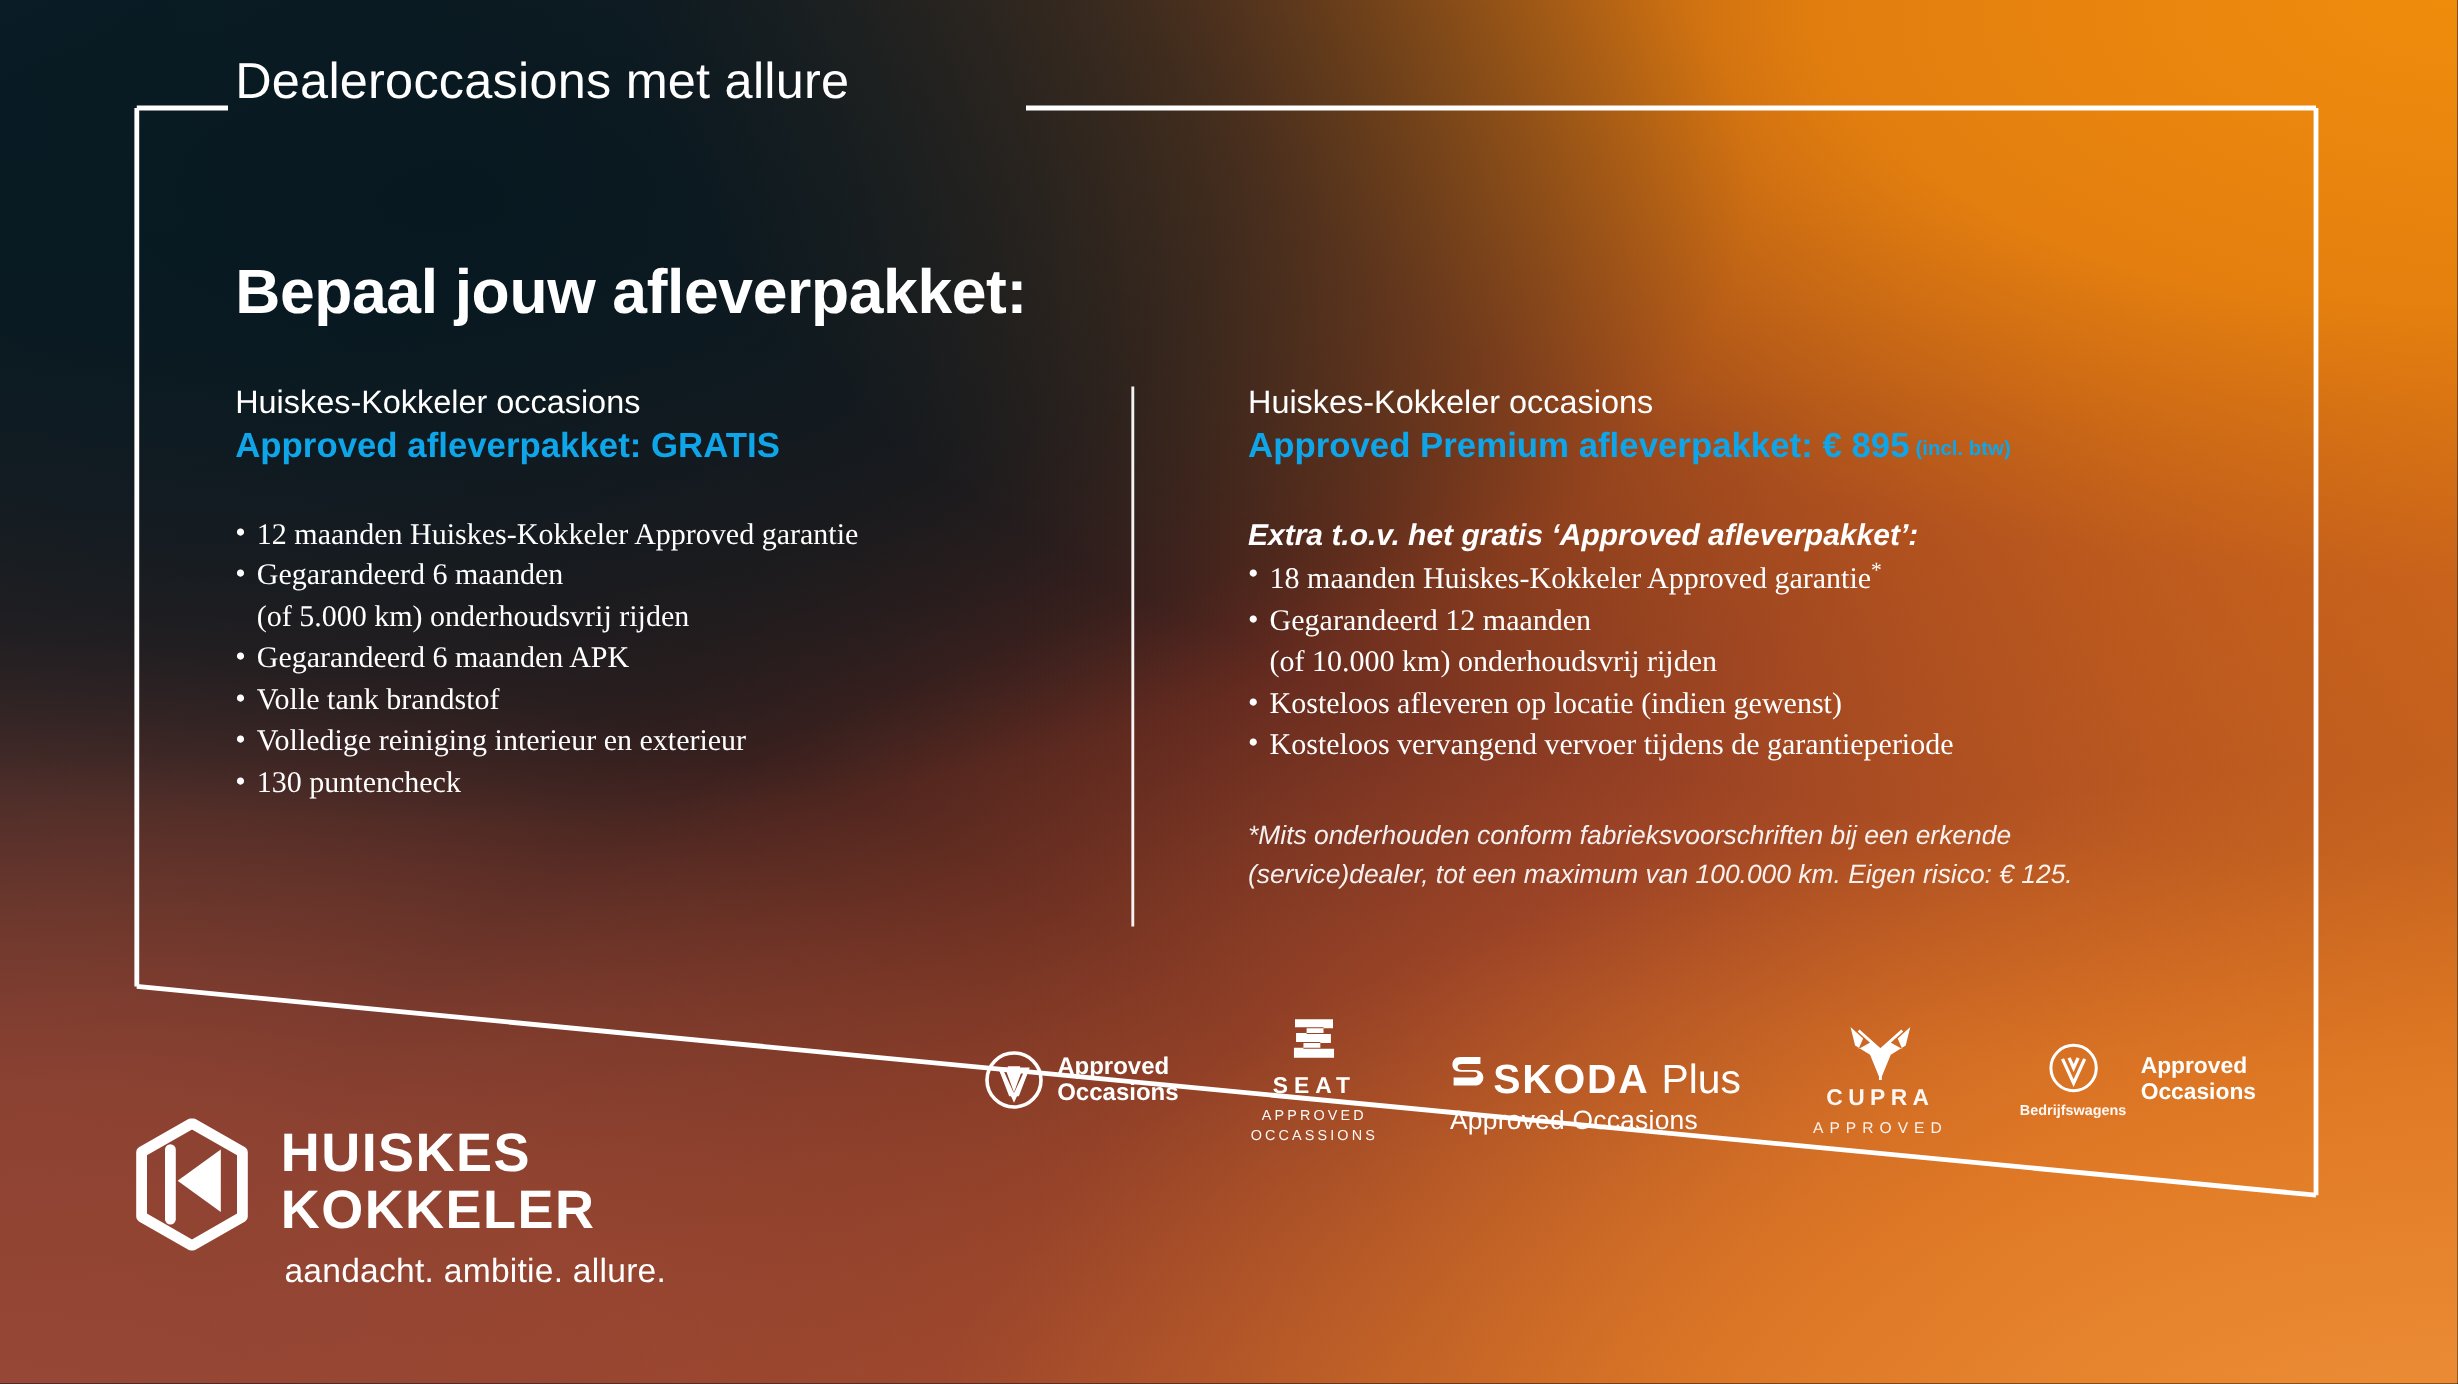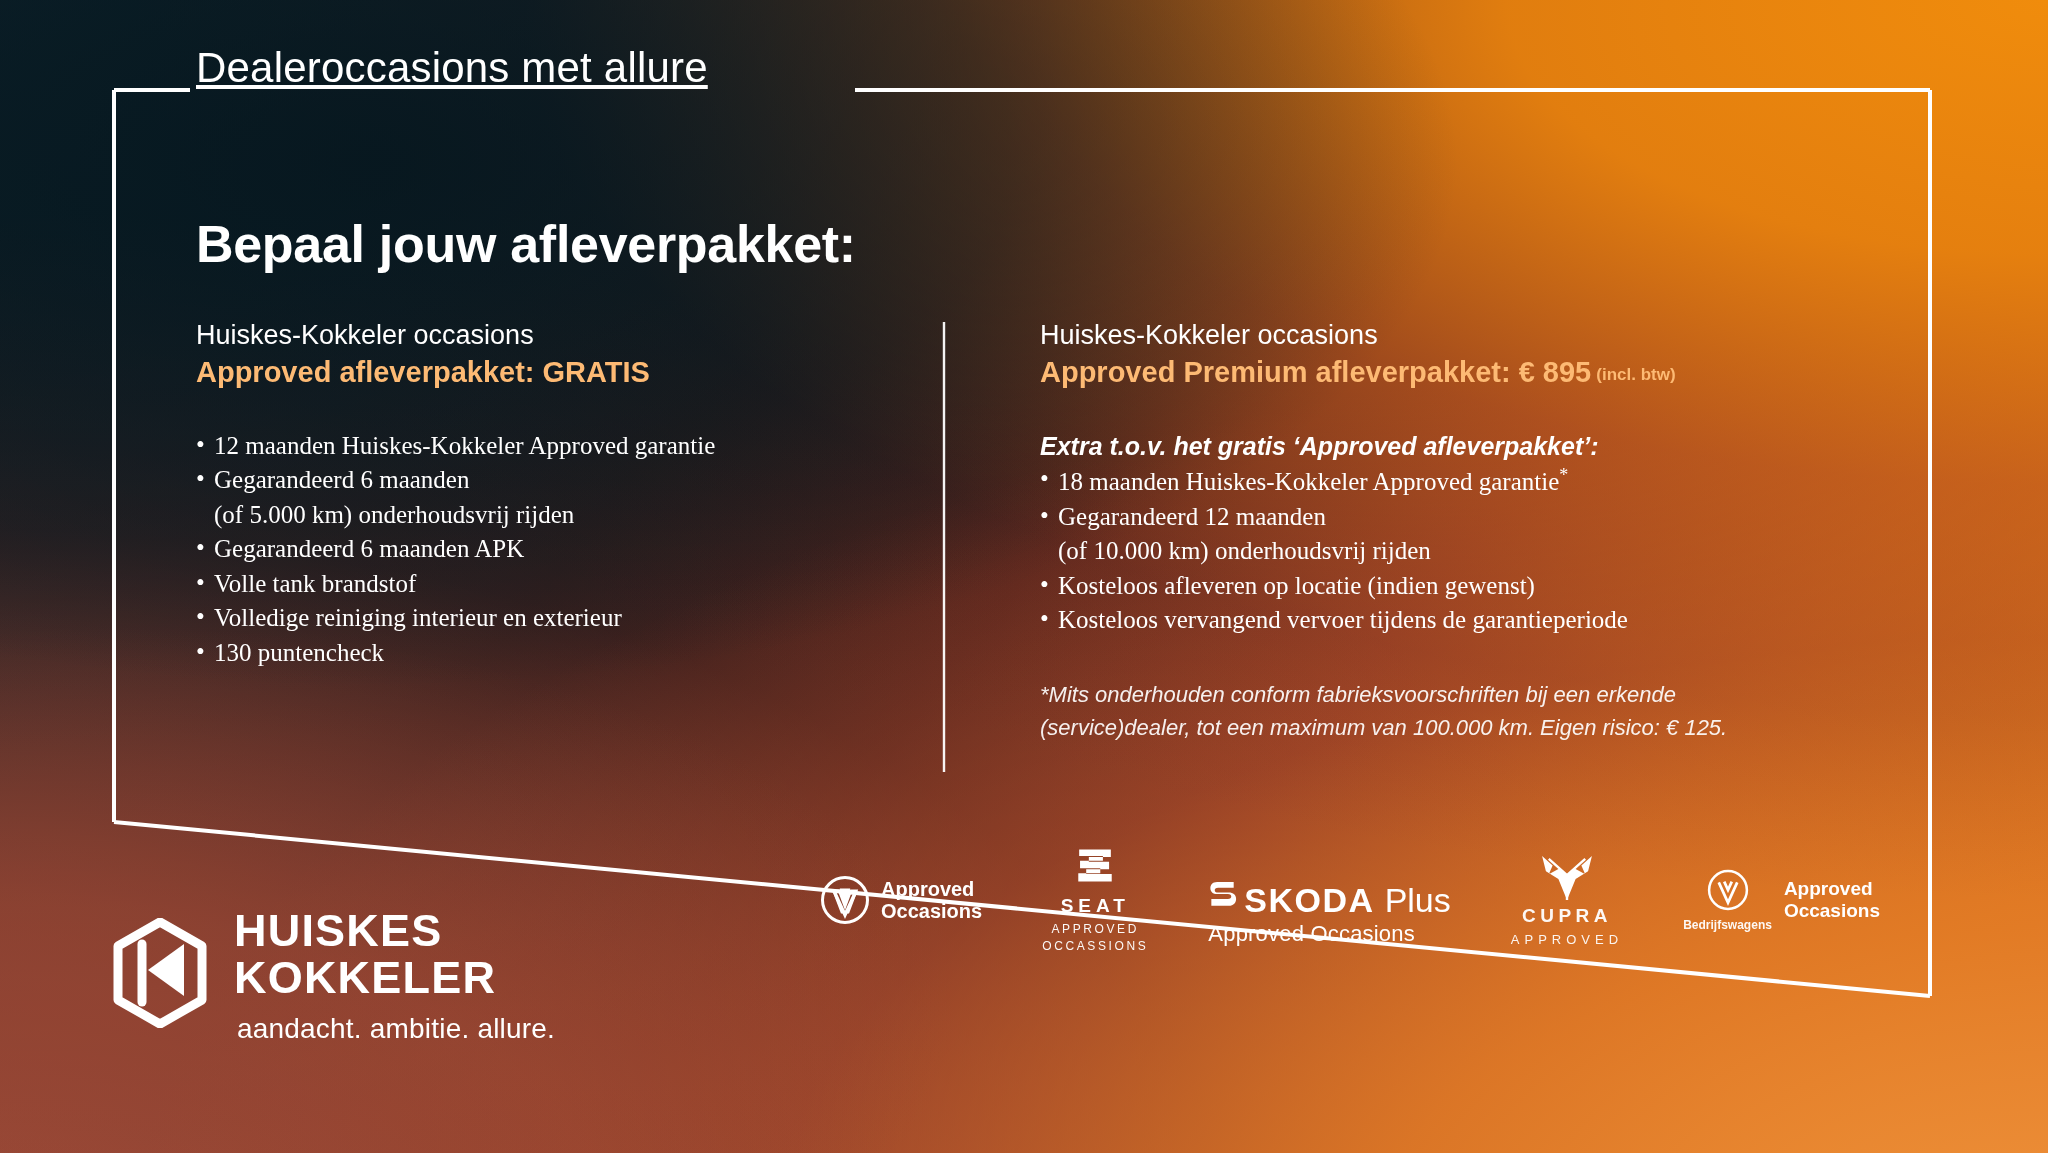--- a/index.html
+++ b/index.html
@@ -27,41 +27,41 @@
       radial-gradient(ellipse 58% 48% at 6% 88%,  rgba(150,68,50,0.55) 0%, rgba(0,0,0,0) 70%);
   }
 
   
   #frame { position:absolute; inset:0; pointer-events:none; }
 
   
   #kicker {
     position:absolute; left:196px; top:44px;
     font-size:42px; font-weight:300; color:#fff;
-    letter-spacing:0.2px; white-space:nowrap;text-decoration:underline;
+    letter-spacing:0.2px; white-space:nowrap;
   }
 
   
   #headline {
     position:absolute; left:196px; top:214px;
     font-size:52px; font-weight:700; color:#fff;
     letter-spacing:-0.3px; white-space:nowrap;
   }
 
   
   .col { position:absolute; top:318px; }
   #col-left  { left:196px;  width:700px; }
   #col-right { left:1040px; width:820px; }
 
   .col-eyebrow {
     font-size:27px; font-weight:300; color:#fff;
     line-height:1.26; white-space:nowrap;
   }
   .col-title {
-    font-size:29px; font-weight:700; color:#fdba74;
+    font-size:29px; font-weight:700; color:#0ea5e9;
     line-height:1.26; margin-top:2px; white-space:nowrap;
   }
   .col-title .btw {
     font-size:17px; font-weight:700; vertical-align:2px; margin-left:5px;
   }
 
   .extra-line {
     font-size:25px; font-weight:700; font-style:italic; color:#fff;
     margin-top:0; line-height:1.38; white-space:nowrap;
   }
@@ -112,21 +112,21 @@
   .skoda-plus { font-size:34px; font-weight:300; letter-spacing:0px; margin-left:10px;margin-top:28px; }
   .skoda-sub  { font-size:22px; font-weight:300; margin-top:1px; letter-spacing:0.2px; }
 
   .cupra-word { font-size:19px; font-weight:700; letter-spacing:4.5px; margin-top:5px; color:rgba(255,255,255,0.95); }
   .cupra-sub  { font-size:13px; font-weight:400; letter-spacing:5px; margin-top:5px; color:rgba(255,255,255,0.92); }
 
   .bw-sub { font-size:12px; font-weight:700; margin-top:7px; color:rgba(255,255,255,0.95); }
   .vwb-txt { font-size:19px; font-weight:700; line-height:1.14; margin-left:12px; white-space:nowrap; }
 
   
-  #hk { position:absolute; left:112px; top:902px; display:flex; align-items:center; }
+  #hk { position:absolute; left:112px; top:932px; display:flex; align-items:flex-start; }
   #hk-words { margin-left:26px; margin-top:6px; }
   .hk-line {
     font-size:45px; font-weight:700; color:#fff;
     letter-spacing:1.2px; line-height:1.04;
   }
   #hk-tag {
     font-size:28px; font-weight:400; color:#fff;
     letter-spacing:0.2px; margin-top:11px; margin-left:3px;
   }
 </style>

